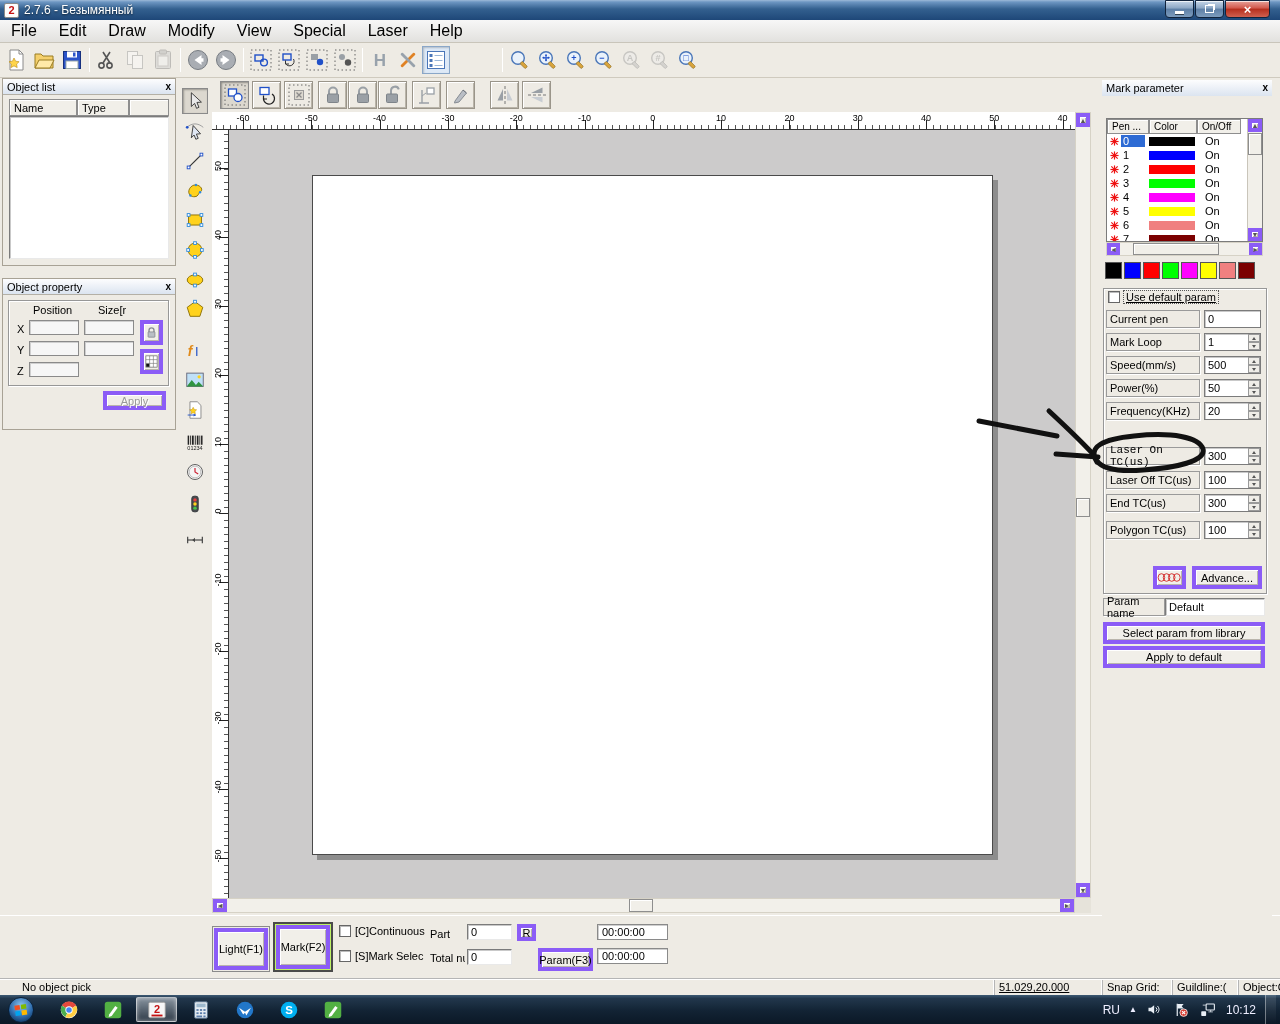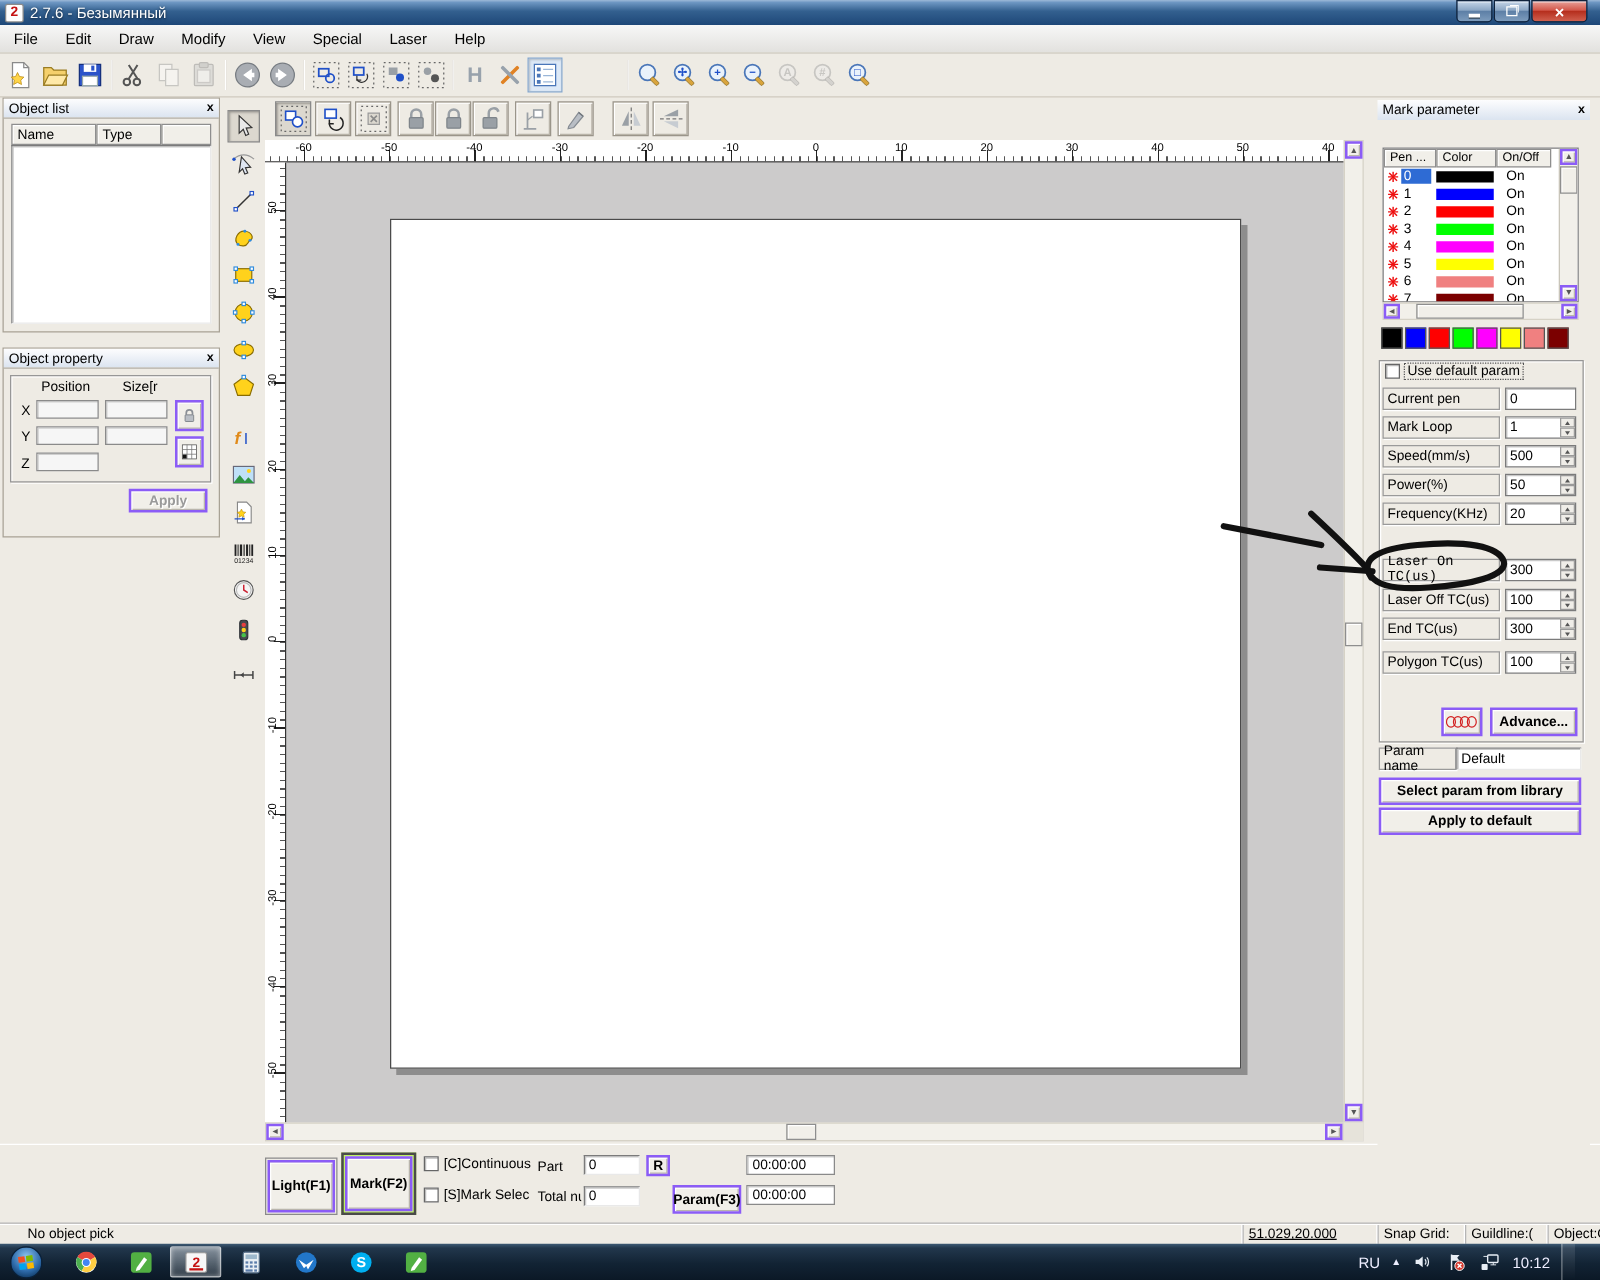--- a/index.html
+++ b/index.html
@@ -16,35 +16,35 @@
 #winbtns{position:absolute;right:10px;top:0;display:flex;gap:1px;}
 .win-btn{width:29px;height:18px;border:1px solid #10233c;border-radius:0 0 4px 4px;
  background:linear-gradient(#c6d6e8 0%,#8ba6c4 45%,#5d7fa6 50%,#7d9cbd 100%);
  box-shadow:inset 0 1px 0 rgba(255,255,255,.7);display:flex;align-items:center;justify-content:center;color:#fff;}
 .win-close{width:45px;background:linear-gradient(#e8a29a 0%,#d2574a 45%,#b52e1d 50%,#d0604f 100%);font-size:13px;font-weight:bold;}
 .min-glyph{width:9px;height:3px;background:#fff;margin-top:7px;box-shadow:0 1px 0 #345;}
 .restore-glyph{width:9px;height:8px;border:1px solid #fff;box-shadow:2px -2px 0 -1px #fff;background:transparent;}
 
 #menubar{position:absolute;left:0;top:20px;width:1280px;height:23px;background:linear-gradient(#f7f7f7,#e2e1de);
  border-bottom:1px solid #c9c5ba;display:flex;align-items:center;}
-.mi{padding:3px 11px;font-size:12px;}
+.mi{padding:3px 11px;font-size:16px;}
 #toolbar1{position:absolute;left:0;top:43px;width:1280px;height:35px;background:#eeebe4;border-bottom:1px solid #cfcabe;
  display:flex;align-items:center;padding-left:2px;}
 .tb{width:28px;height:28px;display:flex;align-items:center;justify-content:center;border:1px solid transparent;}
 .tb.pressed{background:#dde9f7;border:1px solid #8aa7c8;box-shadow:inset 1px 1px 2px rgba(0,0,0,.2);}
 .tb.disabled svg{opacity:.45;filter:grayscale(1);}
 .sep{width:1px;height:24px;background:#b9b4a9;border-right:1px solid #fff;margin:0 3px;}
 .sep.wide{margin:0 3px 0 52px;}
 #toolbar2{position:absolute;left:0;top:80px;width:1100px;height:30px;}
 #toolbar2 .tb{position:absolute;top:1px;width:29px;height:28px;background:#eeebe4;border:1px solid #9a958a;
  box-shadow:inset 1px 1px 0 #fff,inset -1px -1px 0 #b9b4a9;}
 #toolbar2 .tb.pressed{background:#dcd8cf;box-shadow:inset 1px 1px 2px rgba(0,0,0,.35);border-color:#8a8a8a;}
 
-.btn3d{background:#f1efe9;border:2px solid #8b5cf6;box-shadow:inset 1px 1px 0 #fff,inset -1px -1px 0 #b9b5ac;
- display:flex;align-items:center;justify-content:center;font-weight:bold;}
+.btn3d{background:#f1efe9;border:4px solid #8b5cf6;box-shadow:inset 1px 1px 0 #fff,inset -1px -1px 0 #b9b5ac;
+ display:flex;align-items:center;justify-content:center;}
 .sunken{background:#fff;border:1px solid #7b7b7b;border-right-color:#e9e9e9;border-bottom-color:#e9e9e9;
  box-shadow:inset 1px 1px 0 #c9c9c9;}
 .plate{background:#eeebe4;border:1px solid #9a9a9a;box-shadow:1px 1px 0 #fff;font-size:11px;display:flex;align-items:center;padding-left:3px;}
 .gbox{border:1px solid #979797;box-shadow:inset 1px 1px 0 #fff,1px 1px 0 #fff;}
 
 .panel{position:absolute;background:#eeebe4;border:1px solid #a8a295;}
 .ptitle{height:16px;background:linear-gradient(#fdfdfe,#dbe4f0);border-bottom:1px solid #b4b0a6;
  display:flex;align-items:center;padding:0 4px;font-size:11px;}
 .ptitle .x{margin-left:auto;font-size:10px;font-weight:bold;line-height:10px;}
 #objlist-head{position:absolute;left:6px;top:20px;right:6px;height:17px;display:flex;}
@@ -114,21 +114,21 @@
 .sp{border-left:1px solid #b5b5b5;box-shadow:-1px 0 0 #fff;height:15px;display:flex;align-items:center;padding:0 4px;white-space:nowrap;overflow:hidden;}
 
 #taskbar{position:absolute;left:0;top:995px;width:1280px;height:29px;
  background:linear-gradient(#3d5a74 0%,#22374c 12%,#122334 55%,#0b1826 100%);display:flex;align-items:center;color:#eef;}
 #orb{width:26px;height:26px;border-radius:50%;margin:0 14px 0 8px;
  background:radial-gradient(circle at 50% 32%,#8ec6f0,#2e6bab 55%,#0b3158 90%);
  border:1px solid #0a2038;display:flex;align-items:center;justify-content:center;}
 .app{width:41px;height:25px;margin-right:3px;border-radius:2px;border:1px solid transparent;
  display:flex;align-items:center;justify-content:center;}
 .app.active{background:linear-gradient(rgba(255,255,255,.45),rgba(255,255,255,.15));border:1px solid rgba(255,255,255,.6);box-shadow:inset 0 0 4px rgba(255,255,255,.5);}
-#tray{margin-left:auto;display:flex;align-items:center;gap:9px;padding-right:20px;font-size:12px;text-align:right;}
+#tray{margin-left:auto;display:flex;align-items:center;gap:9px;padding-right:4px;font-size:12px;text-align:right;}
 #tray .tico{display:flex;align-items:center;}
 #showdesk{width:11px;height:29px;border-left:1px solid rgba(255,255,255,.4);background:linear-gradient(rgba(255,255,255,.12),rgba(255,255,255,0));}
 #annotation{position:absolute;left:0;top:0;pointer-events:none;z-index:50;}
 .dis-txt{color:#9a9a9a;text-shadow:1px 1px 0 #fff;}
 </style>
 </head>
 <body>
 
 <div id="app">
 
@@ -782,21 +782,21 @@
         <div style="background: rgb(255, 0, 0);"></div>
         <div style="background: rgb(0, 255, 0);"></div>
         <div style="background: rgb(255, 0, 255);"></div>
         <div style="background: rgb(255, 255, 0);"></div>
         <div style="background: rgb(240, 128, 128);"></div>
         <div style="background: rgb(123, 0, 0);"></div>
       </div>
     <div class="gbox abs" style="left:1px;top:208px;width:164px;height:306px;"></div>
     <div class="cbrow" style="left:6px;top:211px;position:absolute;">
       <div class="cb"></div>
-      <span style="outline:1px dotted #555;padding:0 2px;">Use default param</span>
+      <span style="outline:1px dotted #555;padding:0 2px;text-decoration:underline;">Use default param</span>
     </div>
     <div id="param-fields">
         <div class="plate fldlab" style="top: 230px;">Current pen</div>
         <div class="fldedit" style="top: 230px;">
           <div class="val">0</div>
         </div>
         <div class="plate fldlab" style="top: 253px;">Mark Loop</div>
         <div class="fldedit" style="top: 253px;">
           <div class="val">1</div>
           <div class="spin">

